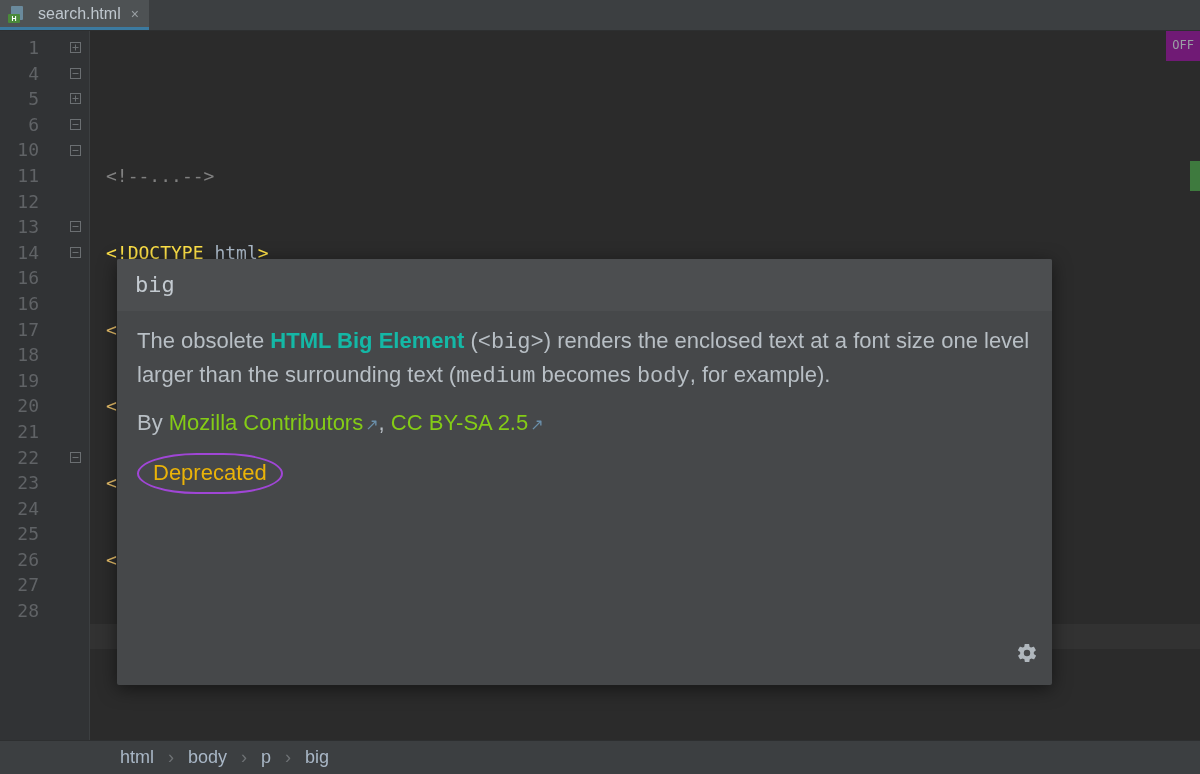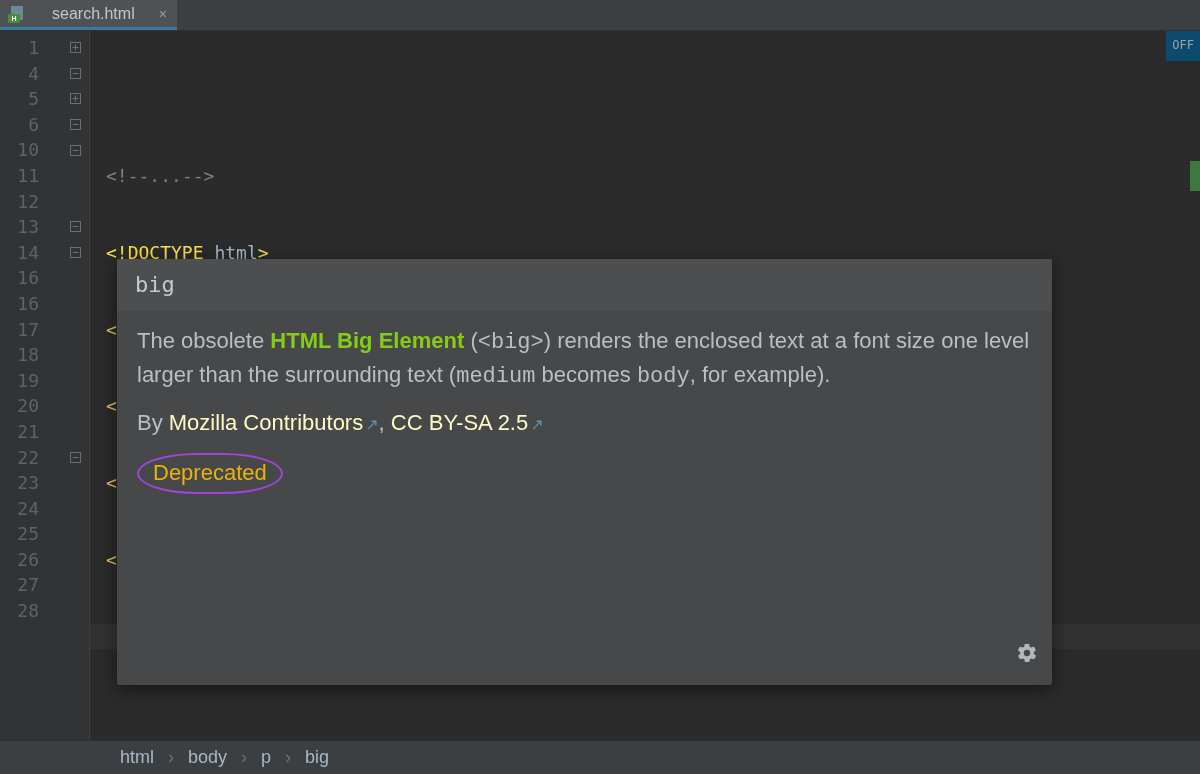--- a/index.html
+++ b/index.html
@@ -18,21 +18,21 @@
     display: flex;
     align-items: stretch;
     border-bottom: 1px solid #2d2f30;
   }
   .tab {
     display: flex;
     align-items: center;
     padding: 0 10px 0 8px;
     background: #4e5254;
     border-bottom: 3px solid #3b7aa0;
-    gap: 24px;
+    gap: 10px;
     font-size: 16px;
     color: #bfc7ce;
   }
   .tab-icon {
     width: 20px; height: 20px;
     display: flex; align-items: center; justify-content: center;
   }
   .tab-close { color: #9aa0a4; font-size: 14px; }
 
   
@@ -75,21 +75,21 @@
   .tok-doctype { color: #fde047; }
   .tok-attr    { color: #a9b7c6; }
   .tok-str     { color: #6a8759; }
   .tok-comment { color: #808080; }
   .tok-strike  { text-decoration: line-through; background: rgba(88,120,100,.35); }
   .tok-text    { color: #a9b7c6; }
 
   
   .off-badge {
     position: absolute; right: 0; top: 0;
-    background: #0c4a6e; color: #9aa0a4;
+    background: #701a75; color: #9aa0a4;
     font-size: 12px; padding: 2px 6px;
   }
   
   .marker-stripe {
     position: absolute; right: 0; top: 130px;
     width: 10px; height: 30px; background: #3e7a3e;
   }
 
   
   .doc-popup {
@@ -106,23 +106,23 @@
   }
   .doc-header {
     background: #4c4e50;
     padding: 10px 18px;
     font-family: "Menlo","Consolas",monospace;
     font-size: 22px;
     color: #c3cad0;
   }
   .doc-body { padding: 14px 20px 10px 20px; }
   .doc-body p { margin-bottom: 14px; }
-  .doc-body strong { color: #84cc16; font-weight: 700; }
+  .doc-body strong { color: #14b8a6; font-weight: 700; }
   .doc-body code { font-family: Liberation Mono, monospace; }
-  .doc-link { color: #fef9c3; text-decoration: none; }
+  .doc-link { color: #84cc16; text-decoration: none; }
   .ext-arrow { color: #6b90ab; font-size: 16px; padding-left: 2px; }
   .deprecated {
     display: inline-block;
     border: 2px solid #a046d6;
     border-radius: 50% / 60%;
     padding: 2px 14px 4px 14px;
     color: #eab308;
   }
   .doc-gear {
     position: absolute; right: 14px; bottom: 12px;

